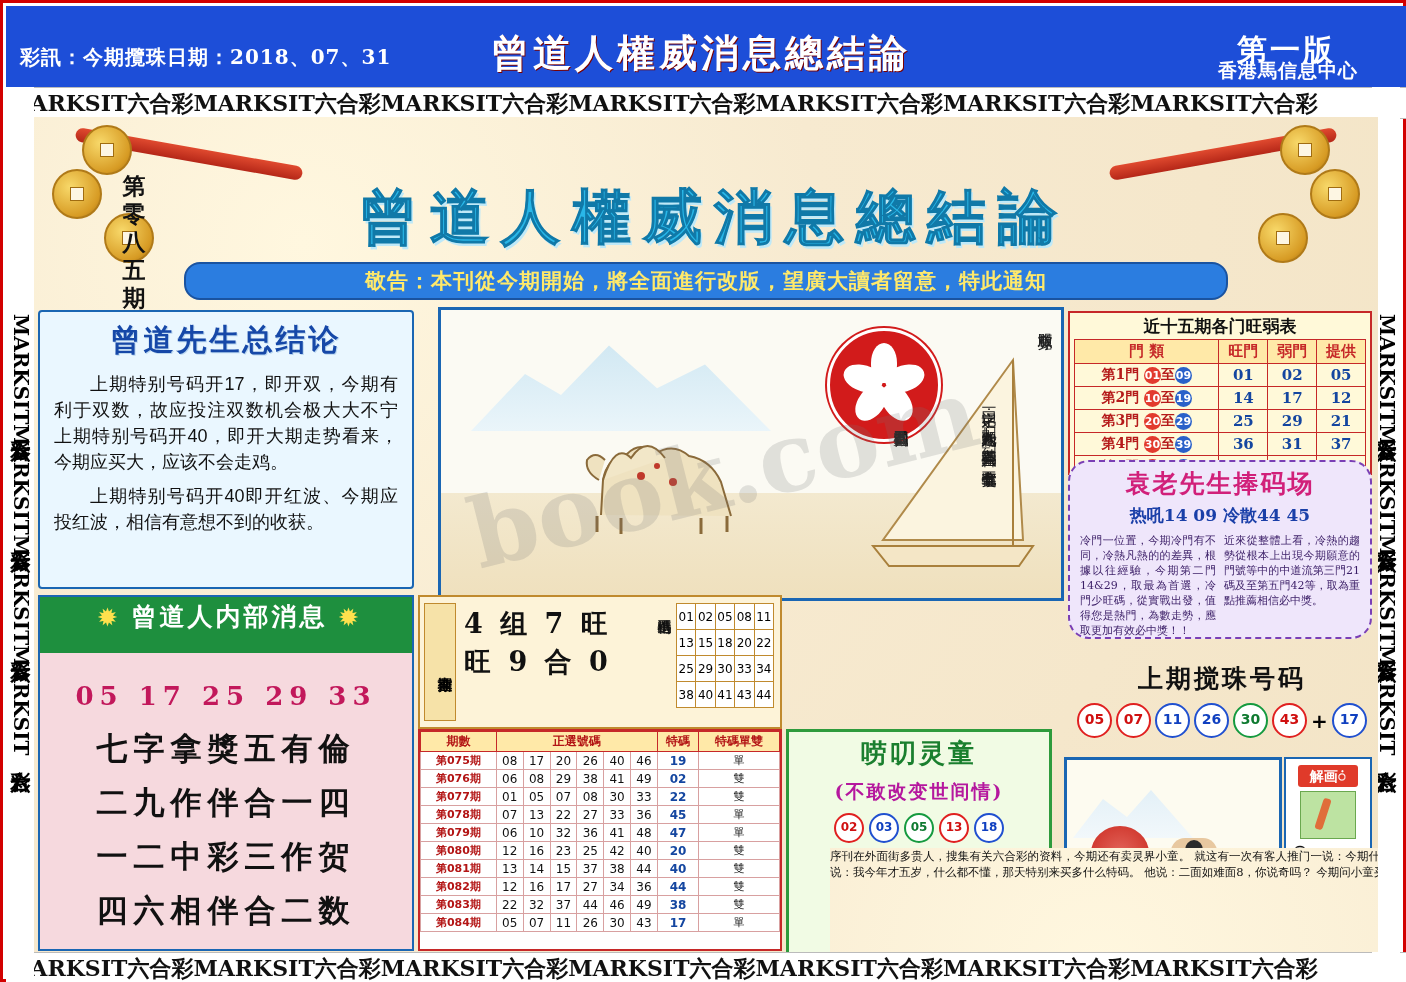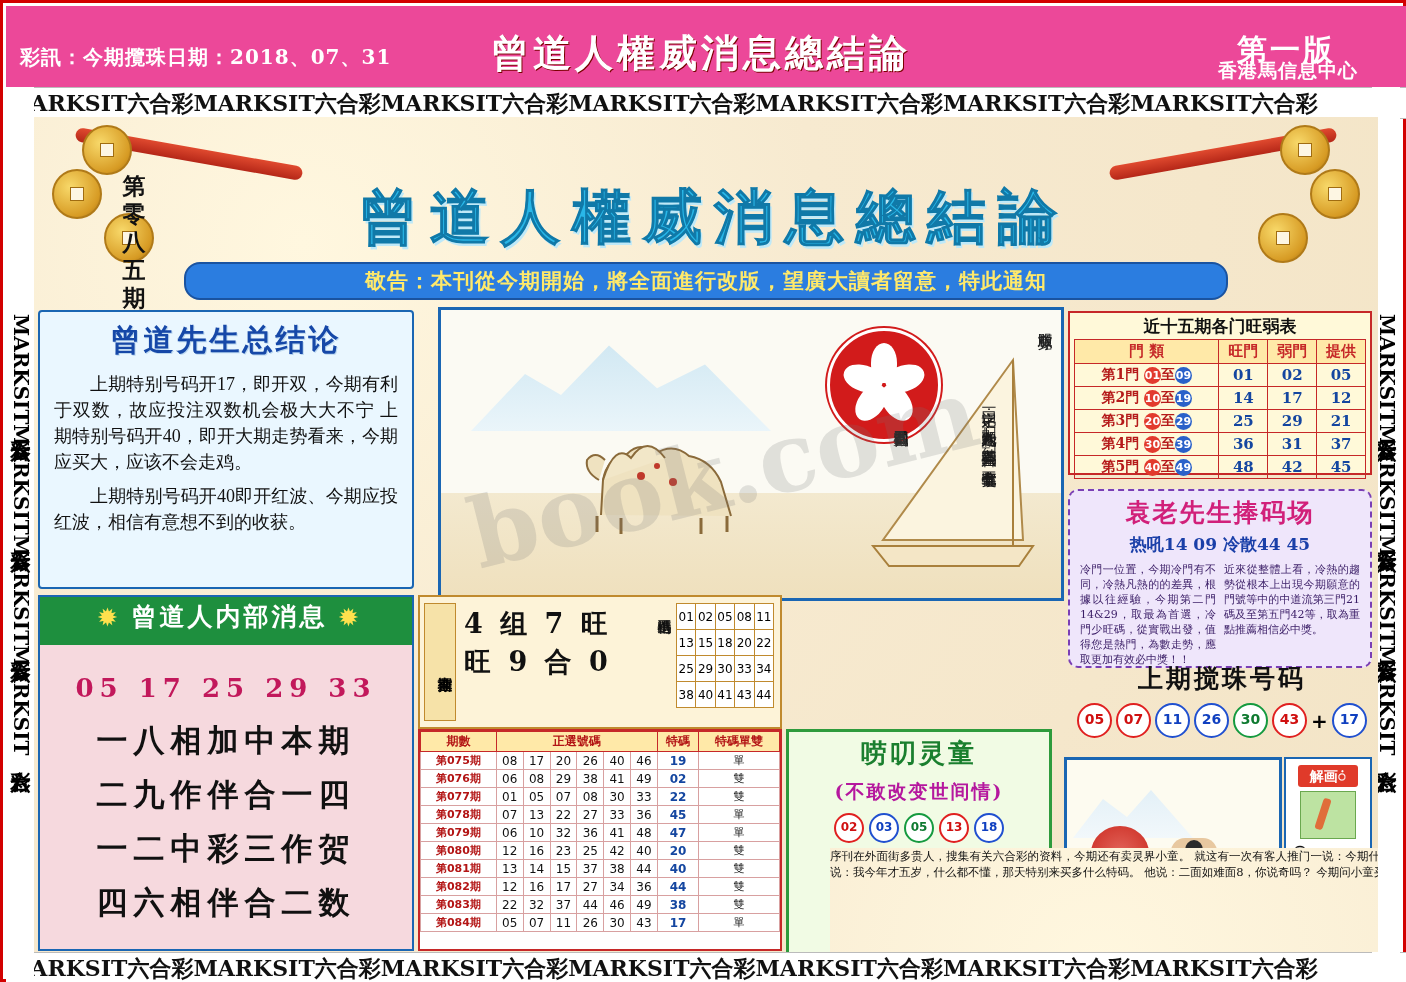--- a/index.html
+++ b/index.html
@@ -11,21 +11,21 @@
   }
   .page{
     position:relative;width:1406px;height:982px;
     background:#ffffff;
     border:3px solid #d20000;
     box-sizing:border-box;
   }
   
   .topbar{
     position:absolute;left:3px;top:3px;width:1400px;height:98px;
-    background:#ec4899;color:#fff;
+    background:#1d4ed8;color:#fff;
   }
   .topbar .date{
     position:absolute;left:14px;top:38px;font-size:20px;font-weight:bold;
     font-family:"DejaVu Serif","Liberation Serif",serif;letter-spacing:1px;
     white-space:nowrap;
   }
   .topbar .maintitle{
     position:absolute;left:410px;top:22px;width:570px;text-align:center;
     font-size:38px;font-weight:bold;letter-spacing:4px;
     font-family:"DejaVu Serif","Liberation Serif",serif;
@@ -112,21 +112,21 @@
     margin:0;padding:8px 0 2px;text-align:center;font-size:30px;font-weight:bold;
     font-family:"DejaVu Serif","Liberation Serif",serif;color:#1648a8;
     text-shadow:1px 1px 0 #bcd8f0;letter-spacing:3px;
   }
   .p-summary .sub{
     text-align:center;font-size:19px;font-weight:bold;margin-top:4px;
     font-family:"DejaVu Serif","Liberation Serif",serif;color:#111;
   }
   .p-summary .para{
     margin:8px 14px 0;font-size:18px;line-height:26px;text-align:justify;
-    font-family:Liberation Serif, serif;color:#111;
+    font-family:Liberation Sans, sans-serif;color:#111;
     text-indent:2em;
   }
   
   .p-pic{
     position:absolute;left:404px;top:190px;width:620px;height:288px;
     border:3px solid #1a66b3;background:#f7f3e8;overflow:hidden;
   }
   .pic-sky{position:absolute;left:0;top:0;width:100%;height:100%;background:#fbfaf3;}
   .pic-mount{
     position:absolute;left:30px;top:26px;width:300px;height:95px;
@@ -186,22 +186,22 @@
   .p-rank td.men{color:#b51a1a;font-weight:bold;font-size:14px;white-space:nowrap;}
   .p-rank td.num{color:#1446a0;font-weight:bold;}
   .ballmini{
     display:inline-block;width:17px;height:17px;border-radius:50%;
     background:#e23a2e;color:#fff;font-size:11px;line-height:17px;text-align:center;
     font-family:"DejaVu Sans",sans-serif;
   }
   .ballmini.b{background:#2a61c9;}
   
   .p-purple{
-    position:absolute;right:6px;top:372px;width:300px;height:175px;
-    background:#efe6fb;border:2px dashed #7a3fb5;border-radius:10px;
+    position:absolute;right:6px;top:343px;width:300px;height:175px;
+    background:#efe6fb;border:2px dashed #7a3fb5;border-radius:21px;
   }
   .p-purple .t{
     text-align:center;font-size:25px;font-weight:bold;color:#d1207a;padding-top:5px;
     font-family:"DejaVu Serif","Liberation Serif",serif;letter-spacing:2px;
   }
   .p-purple .hot{
     text-align:center;font-size:17px;font-weight:bold;color:#1a3fa8;margin-top:4px;
     font-family:"DejaVu Serif","Liberation Serif",serif;
   }
   .p-purple .cols{
@@ -268,21 +268,21 @@
     margin:6px 4px;font-size:13px;line-height:18px;
     font-family:"DejaVu Serif","Liberation Serif",serif;color:#111;
     writing-mode:vertical-rl;height:200px;
   }
   
   .p-inner{
     position:absolute;left:4px;top:478px;width:372px;height:352px;
     background:#f6d9de;border:2px solid #1a66b3;
   }
   .p-inner .hdr{
-    height:48px;background:#1e8f3e;color:#fff;font-size:25px;font-weight:bold;
+    height:56px;background:#1e8f3e;color:#fff;font-size:25px;font-weight:bold;
     text-align:center;line-height:40px;letter-spacing:3px;
     font-family:"DejaVu Serif","Liberation Serif",serif;
     padding-left:7px;
   }
   .p-inner .hdr .star{color:#ffe14d;font-size:22px;}
   .p-inner .nums{
     text-align:center;font-size:26px;font-weight:bold;color:#c2185b;margin-top:28px;
     letter-spacing:6px;font-family:"DejaVu Serif","Liberation Serif",serif;
   }
   .p-inner .poem{
@@ -512,21 +512,21 @@
     </div>
 
     <div class="p-inner">
       <div class="hdr">
         <span class="star">✹</span>
         <span>曾道人内部消息</span>
         <span class="star">✹</span>
       </div>
       <div class="nums">05  17 25  29  33</div>
       <div class="poem">
-        <div>一八相加中本期</div>
+        <div>七字拿獎五有倫</div>
         <div>二九作伴合一四</div>
         <div>一二中彩三作贺</div>
         <div>四六相伴合二数</div>
       </div>
     </div>
 
     <div class="p-lucky">
       <div class="lbl">今期幸運吉數</div>
       <div class="big">4 组 7 旺 旺 9 合 0</div>
       <div class="nosp">糟選不出特碼</div>

